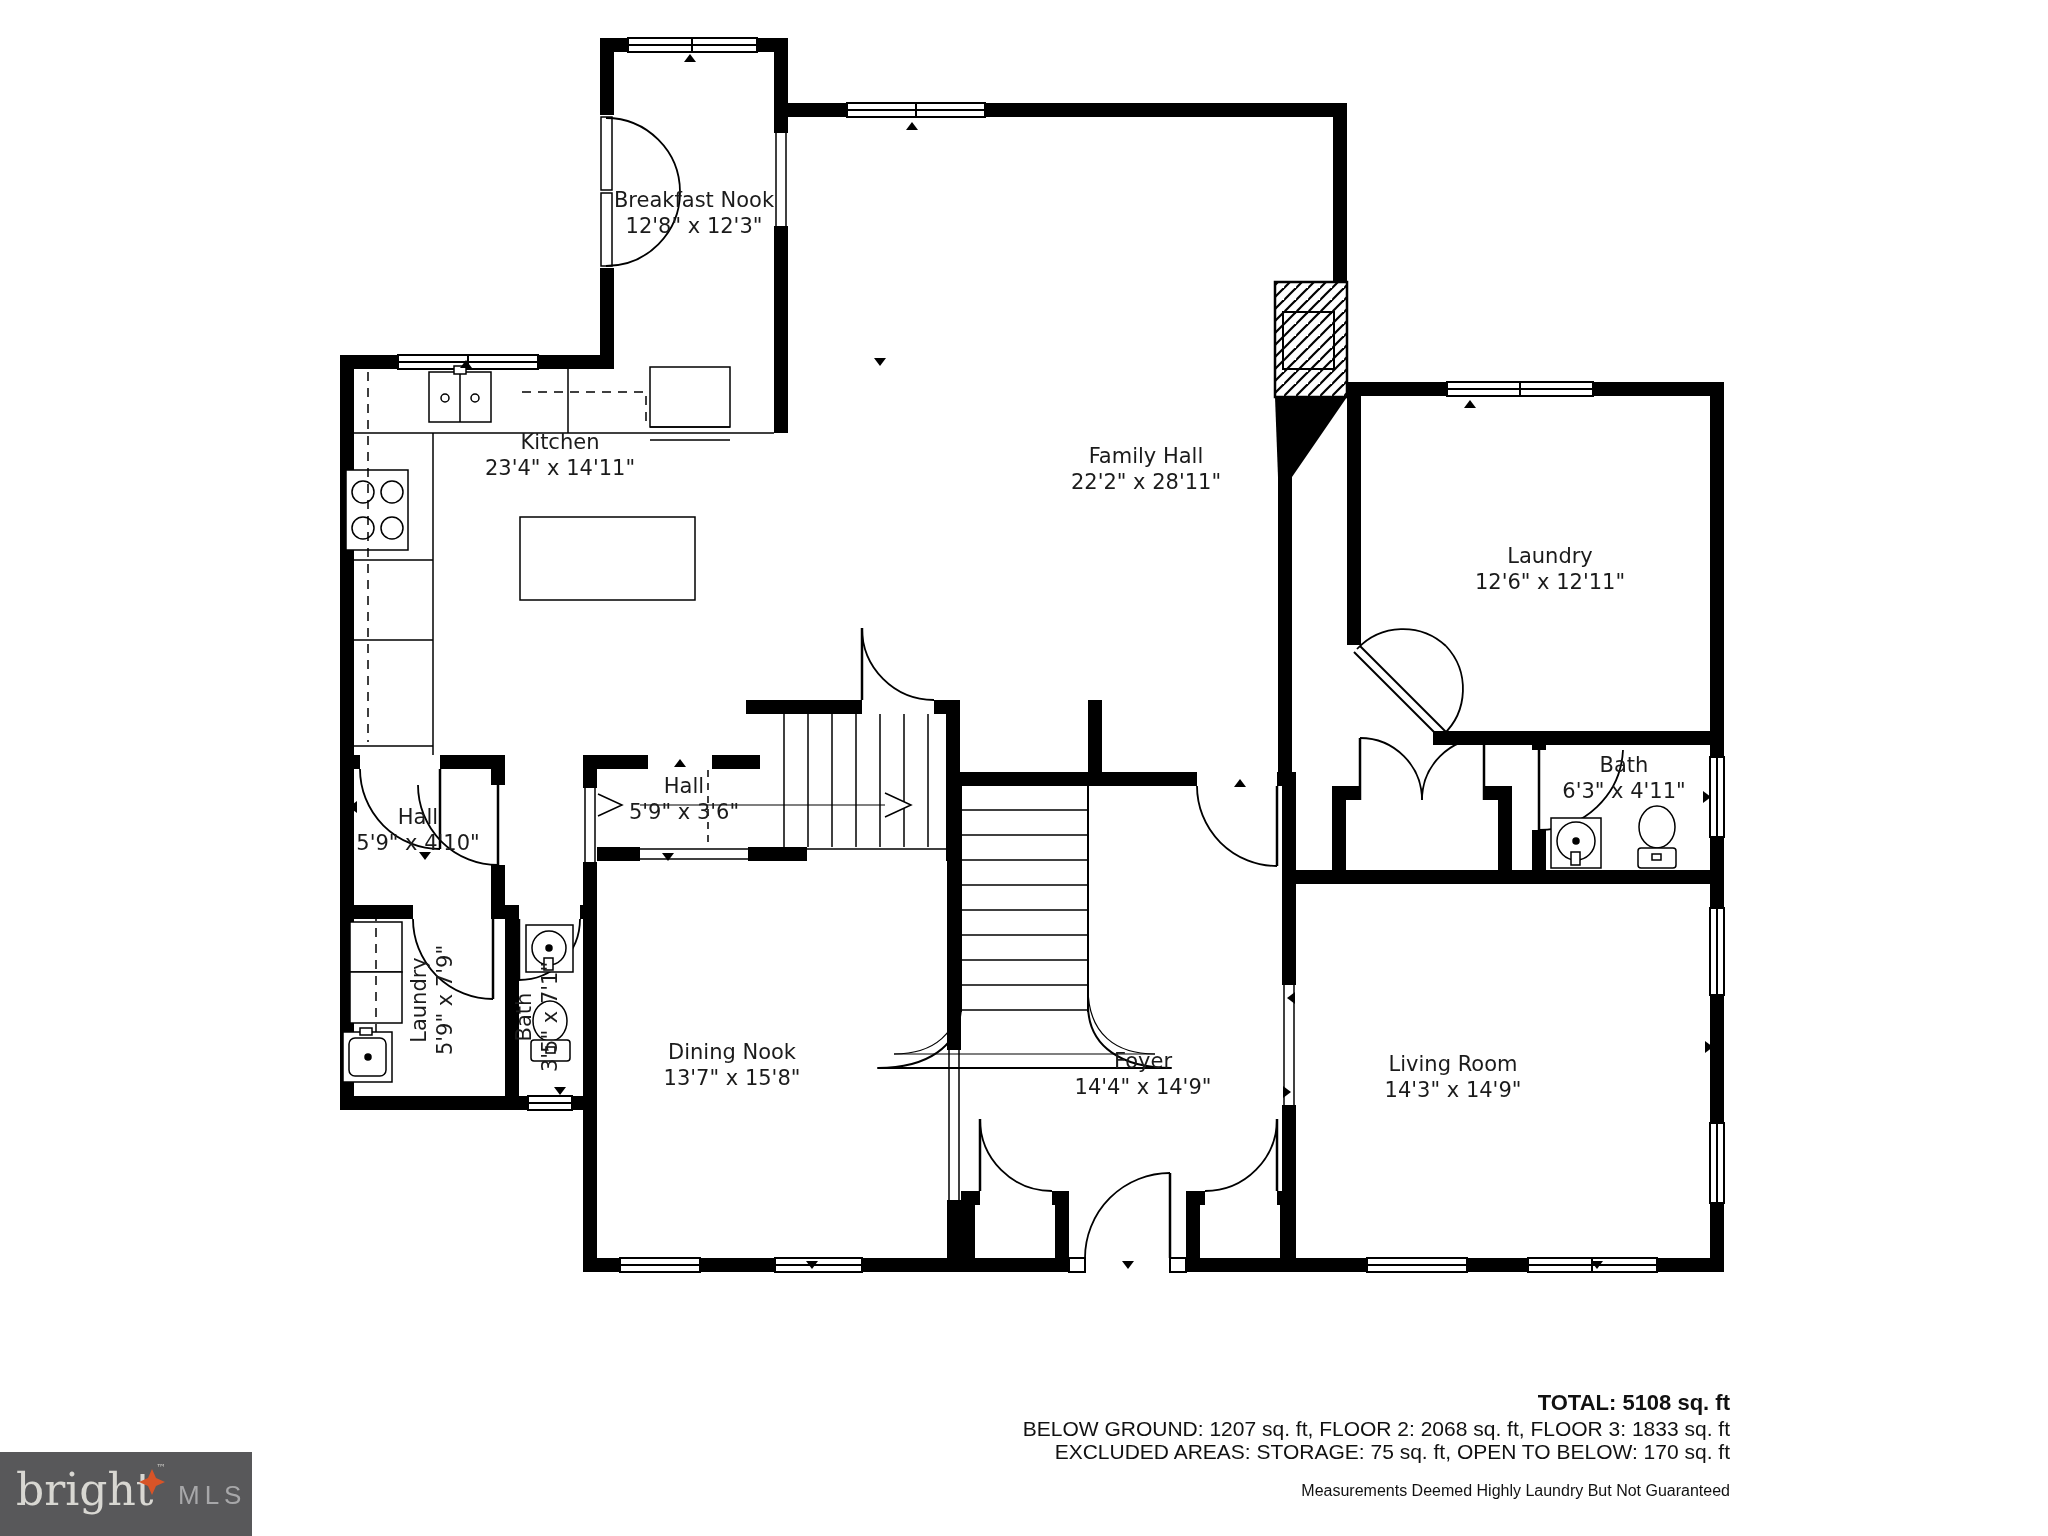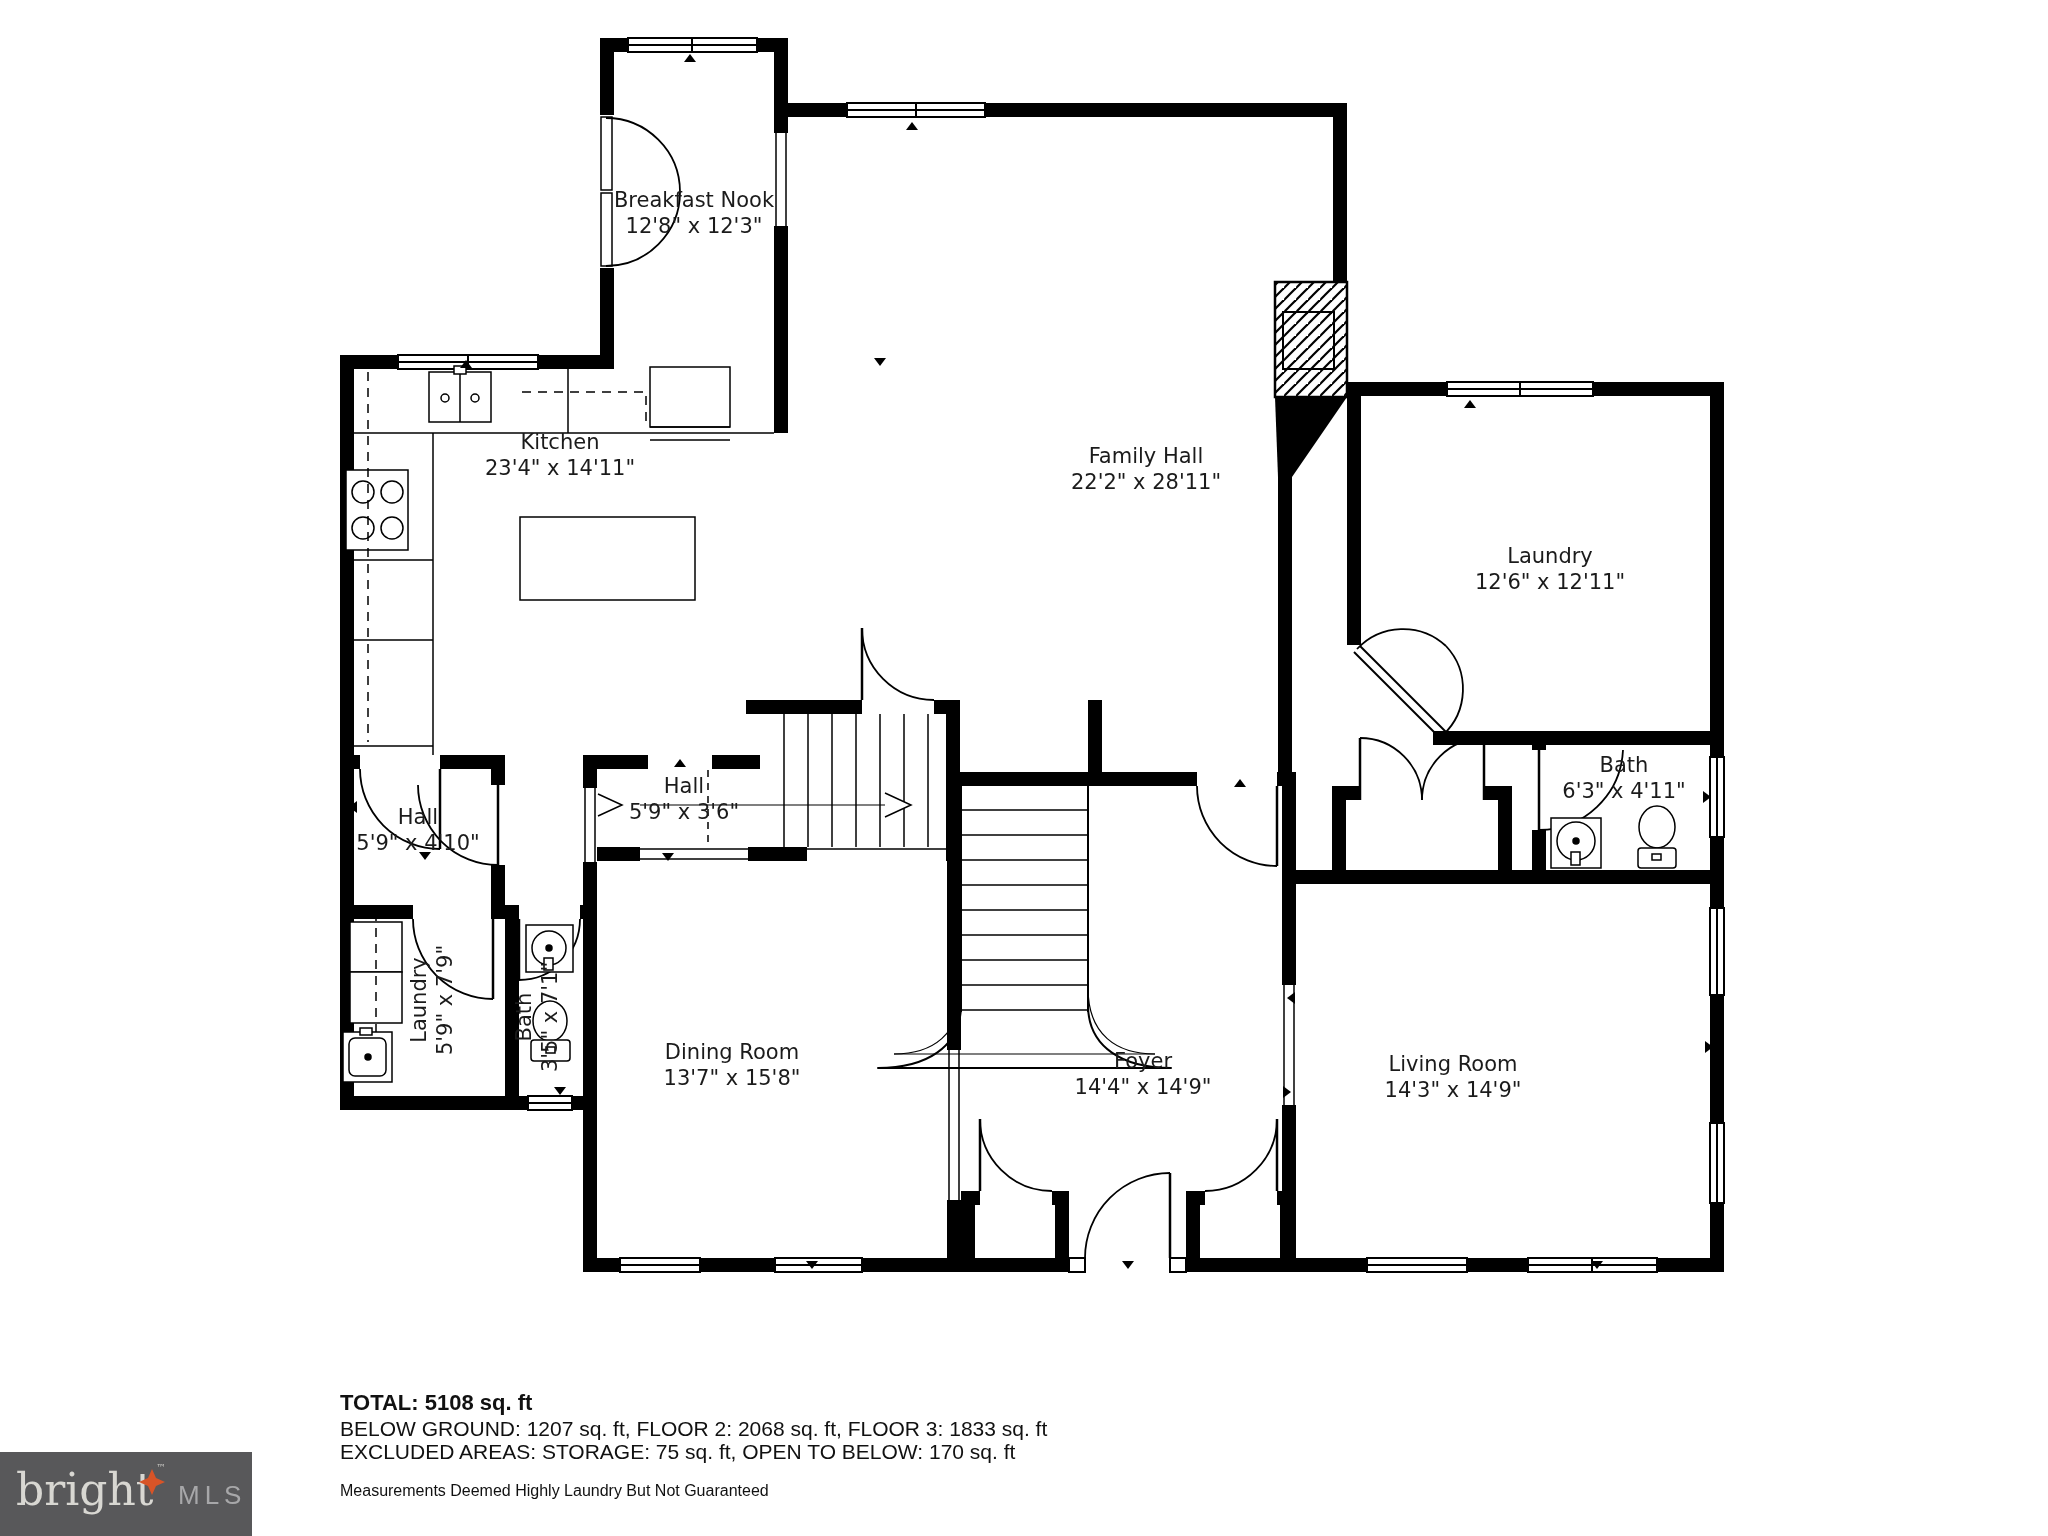--- a/index.html
+++ b/index.html
@@ -2,21 +2,21 @@
 <html><head>
 <meta charset="utf-8">
 <style>
   html,body{margin:0;padding:0;background:#fff;}
   #stage{position:relative;width:2048px;height:1536px;background:#fff;overflow:hidden;
          font-family:"DejaVu Sans",sans-serif;}
   #plan-svg{position:absolute;left:0;top:0;}
   .room-label{position:absolute;transform:translate(-50%,-50%);text-align:center;
               color:#1b1b1b;font-size:21px;line-height:1.22;white-space:nowrap;}
   .room-label.rot{transform:translate(-50%,-50%) rotate(-90deg);}
-  .footer{position:absolute;left:340px;width:1390px;text-align:left;color:#111;
+  .footer{position:absolute;left:340px;width:1390px;text-align:right;color:#111;
           font-family:"Liberation Sans",sans-serif;}
   #f-total{top:1390px;font-size:22px;font-weight:bold;}
   #f-floors{top:1417px;font-size:21px;}
   #f-excluded{top:1440px;font-size:21px;}
   #f-disclaimer{top:1482px;font-size:16px;}
   #logo{position:absolute;left:0;top:1452px;width:252px;height:84px;background:#58585a;}
   #logo .brand{position:absolute;left:16px;top:12px;font-family:"DejaVu Serif",serif;
                font-size:44px;color:#d8d7d2;}
   #logo .tm{position:absolute;left:156px;top:10px;font-size:10px;color:#c9c8c4;}
   #logo .mls{position:absolute;left:178px;top:28px;font-family:"Liberation Sans",sans-serif;
@@ -377,21 +377,21 @@
 </div>
 <div class="room-label rot" style="left:433px;top:1000px">
   <div>Laundry</div>
   <div>5'9" x 7'9"</div>
 </div>
 <div class="room-label rot" style="left:538px;top:1017px">
   <div>Bath</div>
   <div>3'5" x 7'1"</div>
 </div>
 <div class="room-label" style="left:732px;top:1066px">
-  <div>Dining Room</div>
+  <div>Dining Nook</div>
   <div>13'7" x 15'8"</div>
 </div>
 <div class="room-label" style="left:1143px;top:1075px">
   <div>Foyer</div>
   <div>14'4" x 14'9"</div>
 </div>
 <div class="room-label" style="left:1453px;top:1078px">
   <div>Living Room</div>
   <div>14'3" x 14'9"</div>
 </div>

